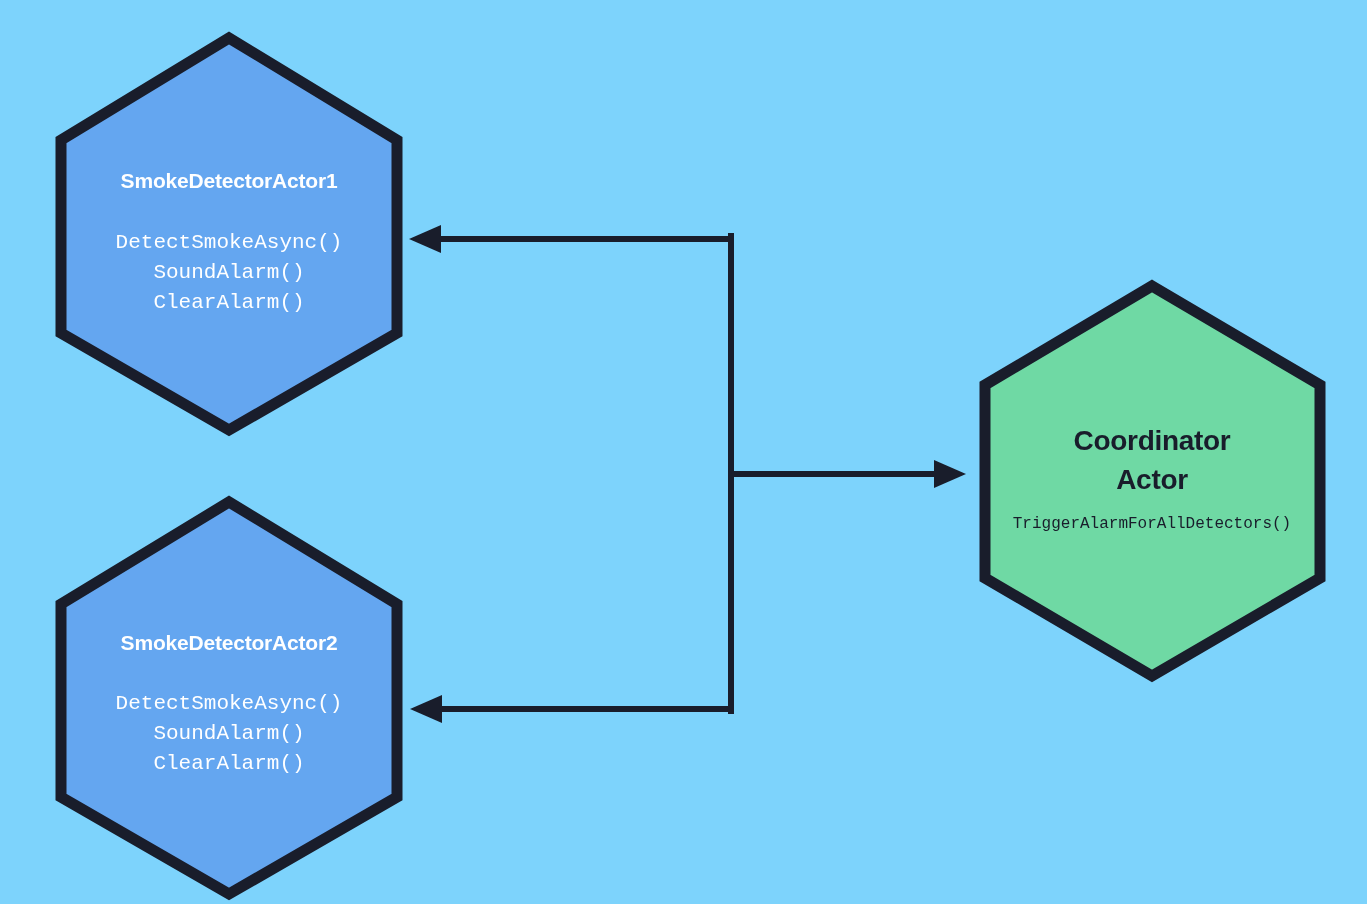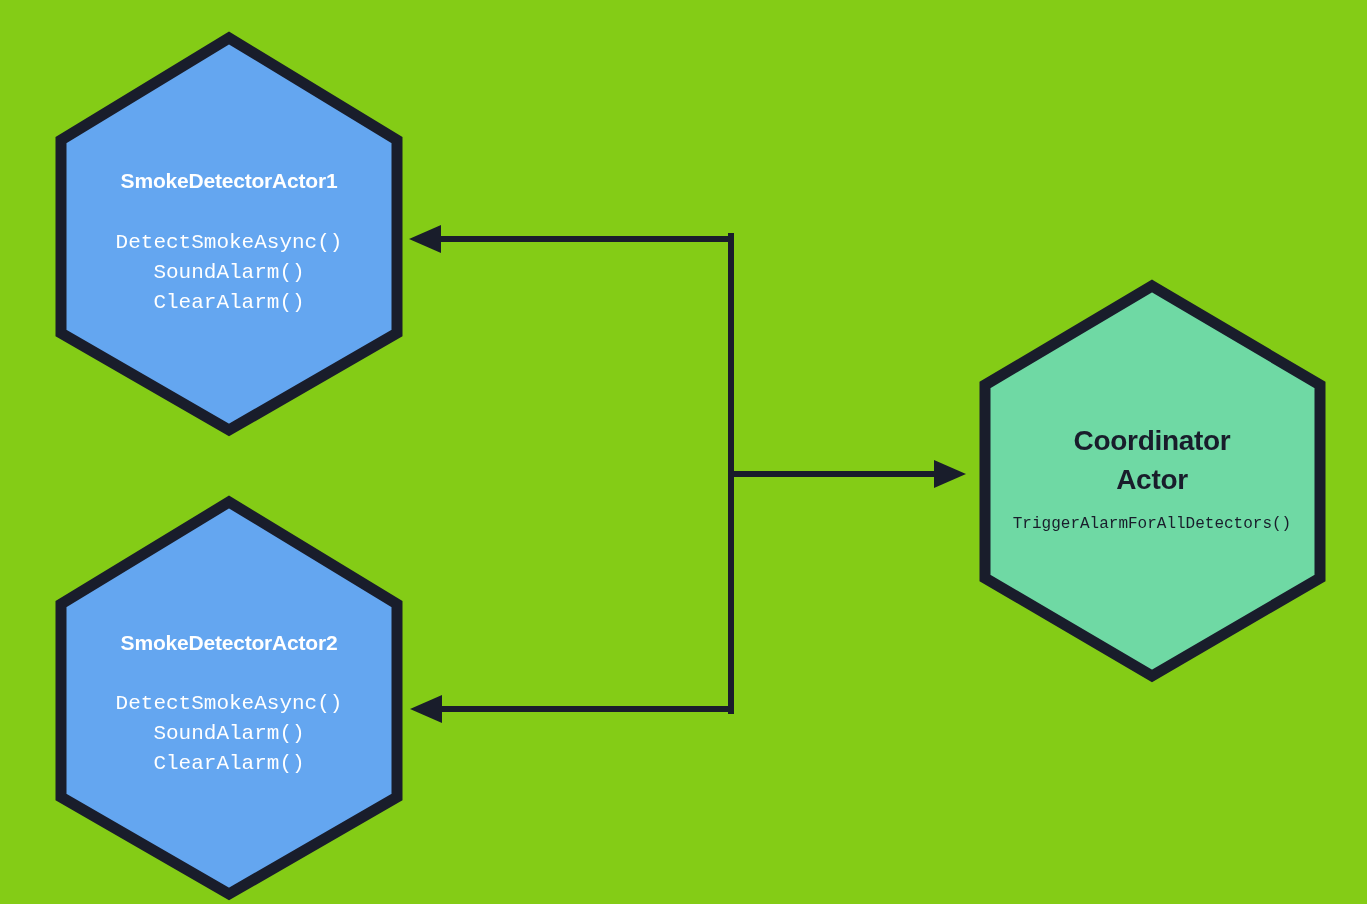--- a/index.html
+++ b/index.html
@@ -7,21 +7,21 @@
     padding: 0;
     background: #ffffff;
   }
   body {
     font-family: "Liberation Sans", sans-serif;
   }
   #canvas {
     position: relative;
     width: 1367px;
     height: 904px;
-    background: #84cc16;
+    background: #7dd3fc;
     overflow: hidden;
   }
   #diagram-svg {
     position: absolute;
     left: 0;
     top: 0;
     width: 1367px;
     height: 904px;
   }
   .hex-title {

